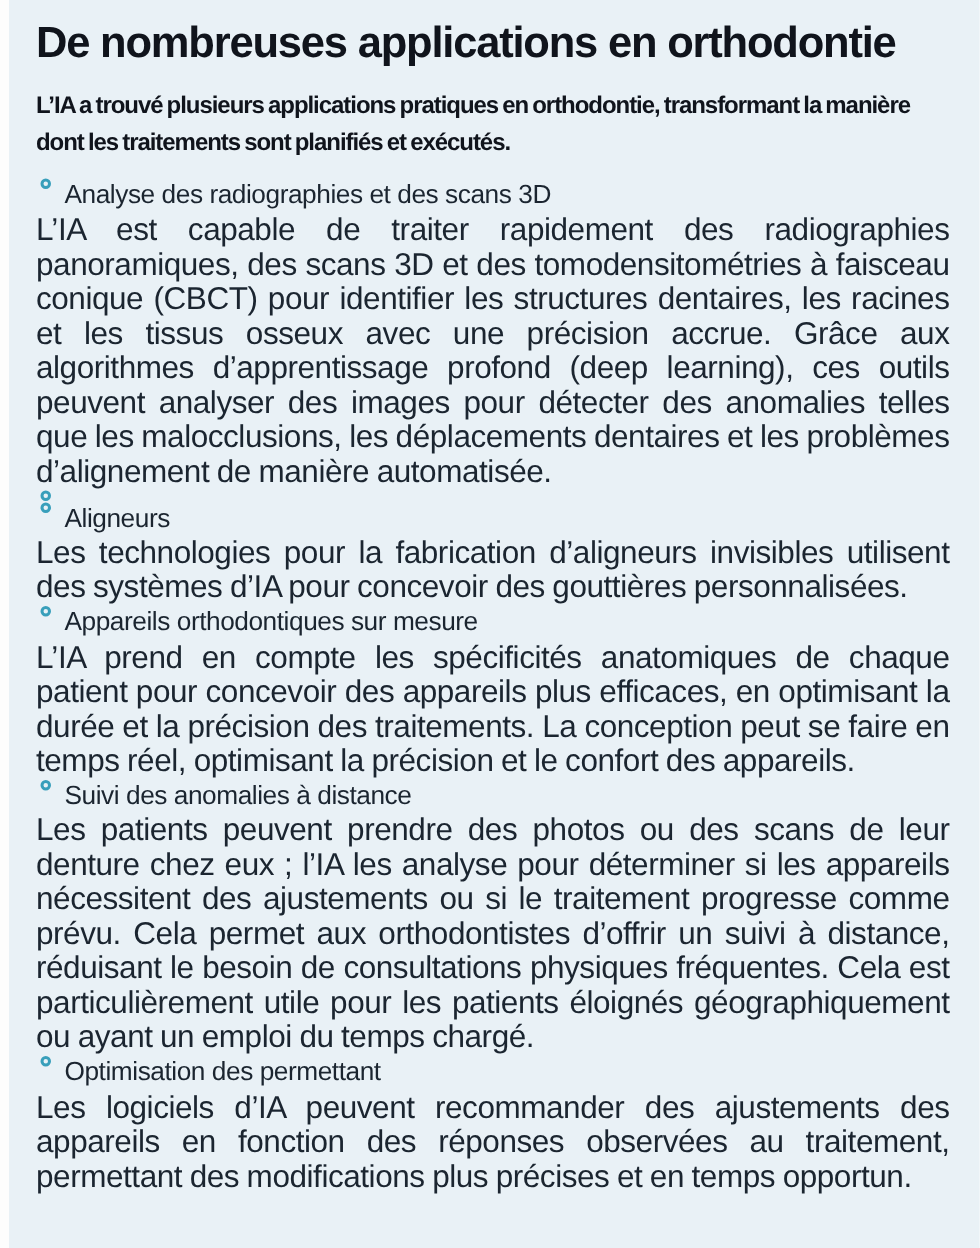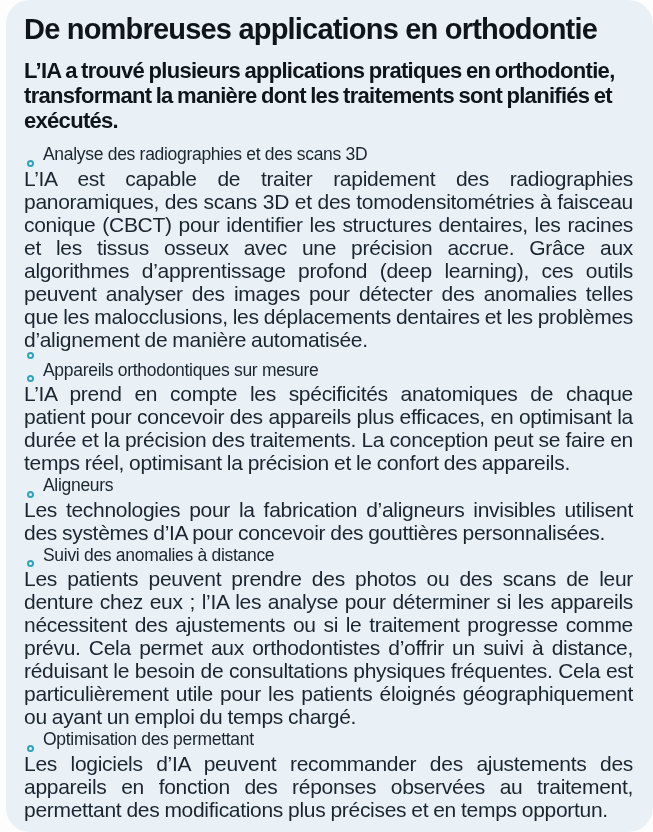--- a/index.html
+++ b/index.html
@@ -1,46 +1,46 @@
 <!DOCTYPE html>
 <html lang="fr" style="--accent: #389fbb; --ink: #1b2530; --panel: #e9f1f6;"><head>
 <meta charset="utf-8">
 <style>
   :root{
     --accent:#389fbb;
     --ink:#1b2530;
     --panel:#e9f1f6;
   }
-  *{ box-sizing:border-box;border-radius:24px; }
+  *{ box-sizing:border-box; }
   html,body{ margin:0; padding:0; }
   body{
     width:653px; height:832px;
     background:#fdfdfd;
     font-family:"Liberation Sans", sans-serif;
     position:relative;
     overflow:hidden;
   }
   .panel{
     position:absolute; left:6px; top:0;
     width:647px; height:832px;
     background:var(--panel);
     padding:8px 20px 0 18px;
   }
   .title{
     font-size:29px; font-weight:800; letter-spacing:-0.8px;
     line-height:1.18; color:#10141c;
     margin:4px 0 12px 0;
   }
   .intro{
-    font-size:22px; font-weight:700; letter-spacing:-0.7px; word-spacing:-1px;
+    font-size:16px; font-weight:700; letter-spacing:-0.7px; word-spacing:-1px;
     line-height:25px; color:#10141c;
     margin:0 0 10px 0;
   }
   .section-heading{
-    display:flex; align-items:flex-end;
+    display:flex; align-items:flex-start;
     font-size:17.5px; font-weight:400; letter-spacing:-0.3px;
     line-height:23.5px; color:var(--ink);
     margin:0;
   }
   .bullet{
     width:7px; height:7px; flex:0 0 auto;
     border:2.5px solid var(--accent);
     border-radius:50%;
     margin:1px 9px 0 3px;
   }
@@ -71,31 +71,31 @@
 
   <div>
     <div class="section-heading">
       <span class="bullet"></span>
     </div>
   </div>
 
   <div>
     <div class="section-heading">
       <span class="bullet"></span>
-      <span>Appareils orthodontiques sur mesure</span>
+      <span>Aligneurs</span>
     </div>
-    <p class="section-body">L’IA prend en compte les spécificités anatomiques de chaque patient pour concevoir des appareils plus efficaces, en optimisant la durée et la précision des traitements. La conception peut se faire en temps réel, optimisant la précision et le confort des appareils.</p>
+    <p class="section-body">Les technologies pour la fabrication d’aligneurs invisibles utilisent des systèmes d’IA pour concevoir des gouttières personnalisées.</p>
   </div>
 
   <div>
     <div class="section-heading">
       <span class="bullet"></span>
-      <span>Aligneurs</span>
+      <span>Appareils orthodontiques sur mesure</span>
     </div>
-    <p class="section-body">Les technologies pour la fabrication d’aligneurs invisibles utilisent des systèmes d’IA pour concevoir des gouttières personnalisées.</p>
+    <p class="section-body">L’IA prend en compte les spécificités anatomiques de chaque patient pour concevoir des appareils plus efficaces, en optimisant la durée et la précision des traitements. La conception peut se faire en temps réel, optimisant la précision et le confort des appareils.</p>
   </div>
 
   <div>
     <div class="section-heading">
       <span class="bullet"></span>
       <span>Suivi des anomalies à distance</span>
     </div>
     <p class="section-body">Les patients peuvent prendre des photos ou des scans de leur denture chez eux ; l’IA les analyse pour déterminer si les appareils nécessitent des ajustements ou si le traitement progresse comme prévu. Cela permet aux orthodontistes d’offrir un suivi à distance, réduisant le besoin de consultations physiques fréquentes. Cela est particulièrement utile pour les patients éloignés géographiquement ou ayant un emploi du temps chargé.</p>
   </div>
 

